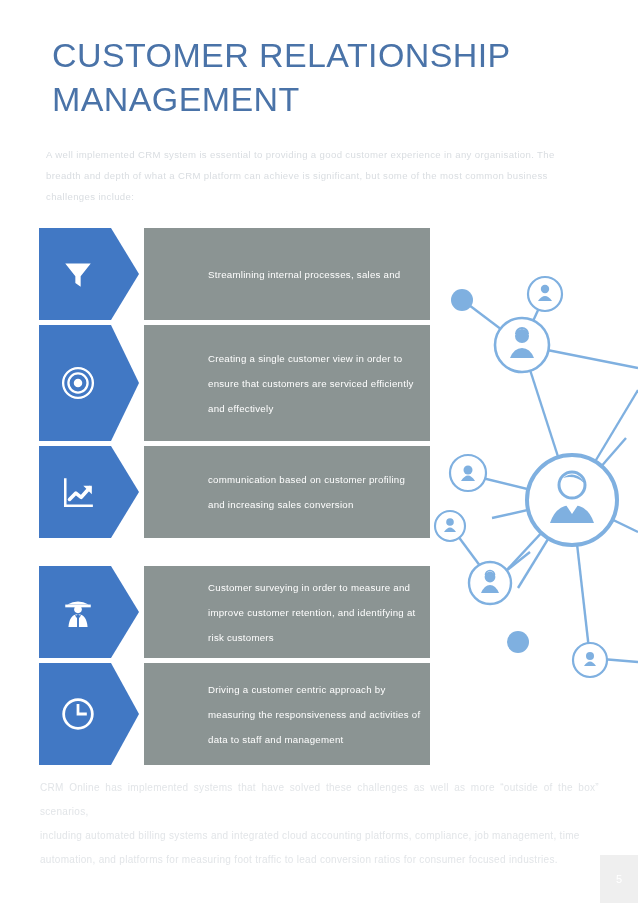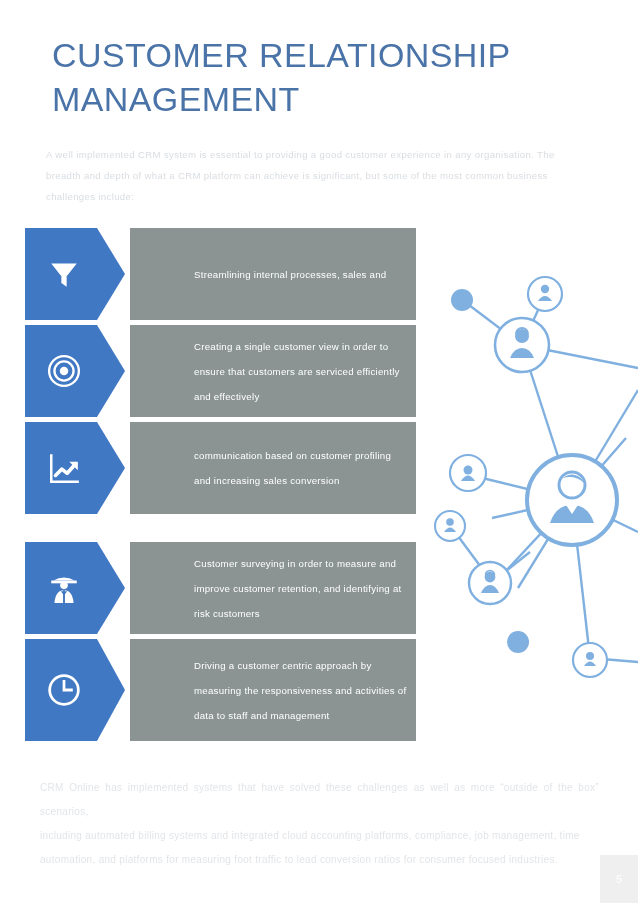--- a/index.html
+++ b/index.html
@@ -62,21 +62,21 @@
     left: 430px;
     top: 270px;
     width: 208px;
     height: 420px;
     pointer-events: none;
   }
 
   
   .rows {
     position: absolute;
-    left: 25px;
+    left: 39px;
     top: 228px;
     width: 391px;
   }
   .row {
     position: relative;
     margin-bottom: 5px;
   }
   .row-bar {
     position: absolute;
     left: 105px;
@@ -115,21 +115,21 @@
     flex-direction: column;
     justify-content: center;
     color: #ffffff;
     font-size: 9.7px;
     line-height: 25px;
     letter-spacing: 0.25px;
   }
   .row-text .tl { white-space: nowrap; }
 
   .row.h1 { height: 92px; }
-  .row.h2 { height: 92px; }
+  .row.h2 { height: 116px; }
   .row.h3 { height: 92px; }
   .row.h4 { height: 92px; margin-top: 28px; }
   .row.h5 { height: 102px; }
 
   
   .outro {
     position: absolute;
     left: 40px;
     top: 776px;
     width: 559px;

